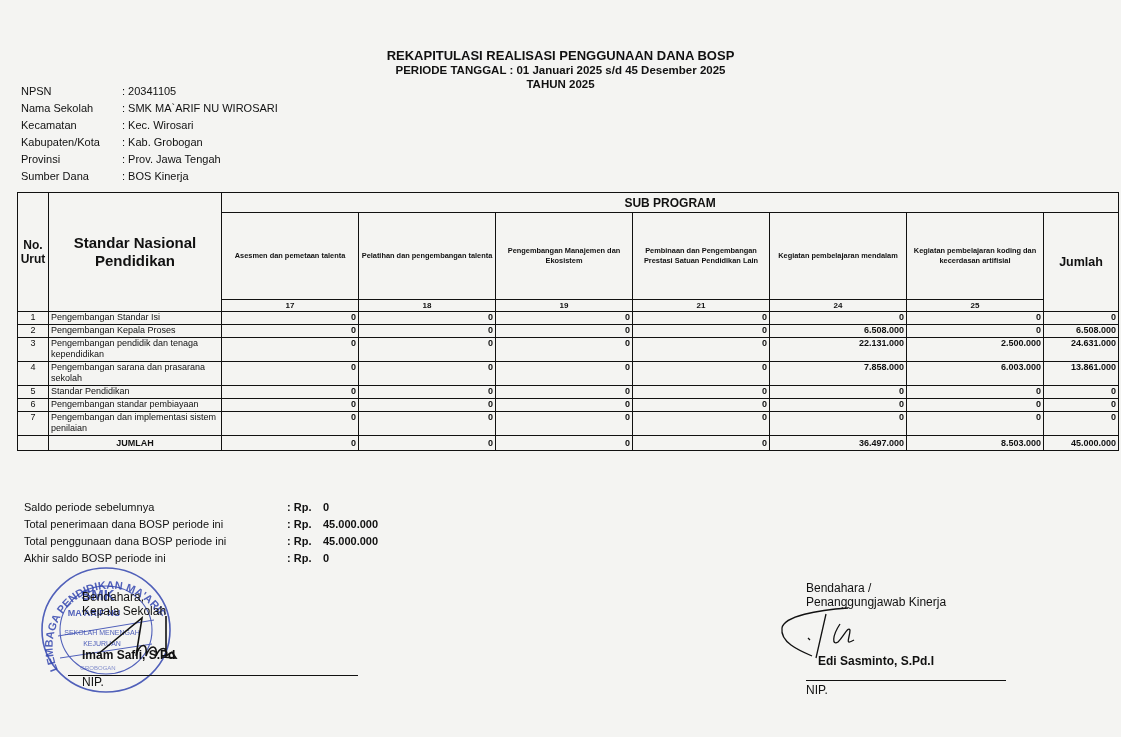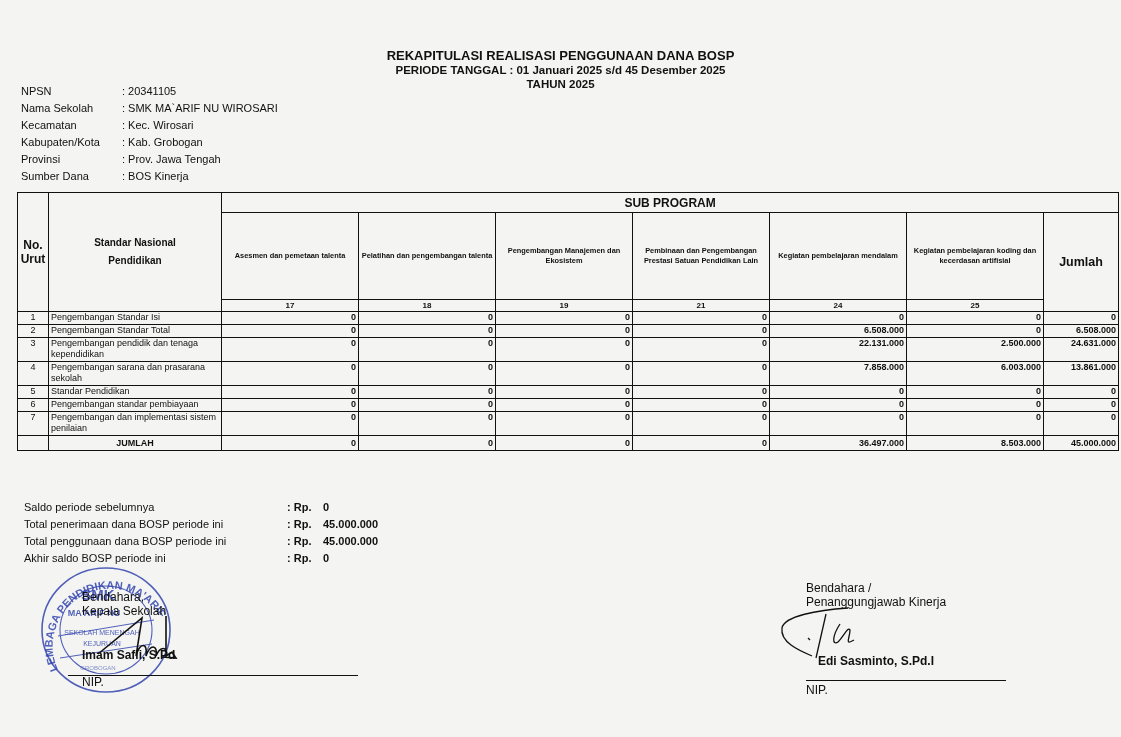--- a/index.html
+++ b/index.html
@@ -19,21 +19,21 @@
   .info-row .lbl { width:101px; }
   .info-row .val { }
 
   table.rekap {
     position:absolute; left:17px; top:192px; width:1101px;
     border-collapse:collapse; table-layout:fixed; font-size:9px; background:transparent;
   }
   table.rekap td, table.rekap th { border:1.2px solid #111; padding:0 2px; }
   th { font-weight:bold; }
   .h-no { font-size:12px; text-align:center; }
-  .h-std { font-size:10px; text-align:center; line-height:18px; }
+  .h-std { font-size:15px; text-align:center; line-height:18px; }
   .h-sub { font-size:12px; height:19px; text-align:center; }
   .h-col { font-size:7.4px; height:86px; text-align:center; line-height:10px; padding:0 4px; }
   .h-code { font-size:8px; height:11px; text-align:center; }
   .h-jml { font-size:12.5px; text-align:center; }
   .r-no { text-align:center; vertical-align:top; font-size:9px; }
   .r-name { vertical-align:top; font-size:9px; line-height:11px; padding-left:3px; }
   .r-val { text-align:right; vertical-align:top; font-size:9px; font-weight:bold; padding-right:2px; }
   tr.r1 td { height:12px; }
   tr.r2 td { height:23px; }
   .total td { font-weight:bold; height:14px; vertical-align:middle; }
@@ -130,21 +130,21 @@
         <td class="r-val">0</td>
         <td class="r-val">0</td>
         <td class="r-val">0</td>
         <td class="r-val">0</td>
         <td class="r-val">0</td>
         <td class="r-val">0</td>
         <td class="r-val">0</td>
       </tr>
       <tr class="r1">
         <td class="r-no">2</td>
-        <td class="r-name">Pengembangan Standar Total</td>
+        <td class="r-name">Pengembangan Kepala Proses</td>
         <td class="r-val">0</td>
         <td class="r-val">0</td>
         <td class="r-val">0</td>
         <td class="r-val">0</td>
         <td class="r-val">6.508.000</td>
         <td class="r-val">0</td>
         <td class="r-val">6.508.000</td>
       </tr>
       <tr class="r2">
         <td class="r-no">3</td>

